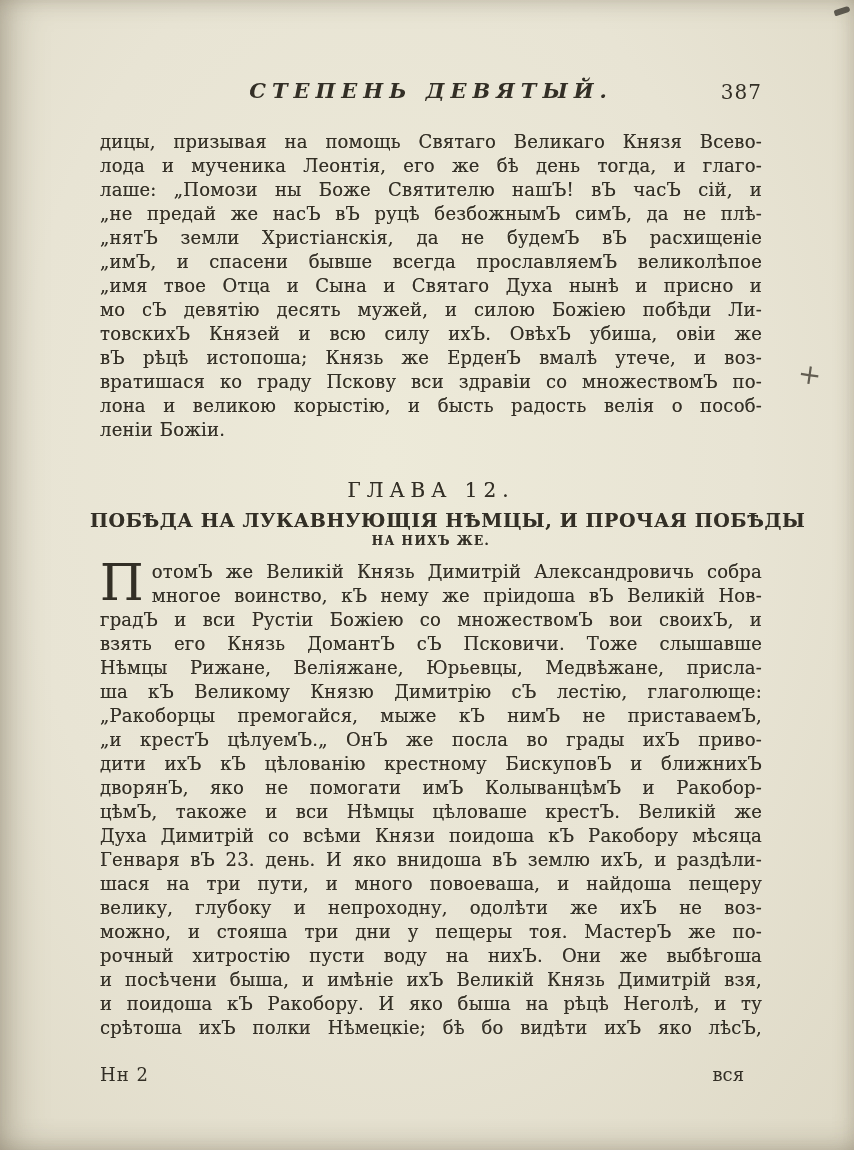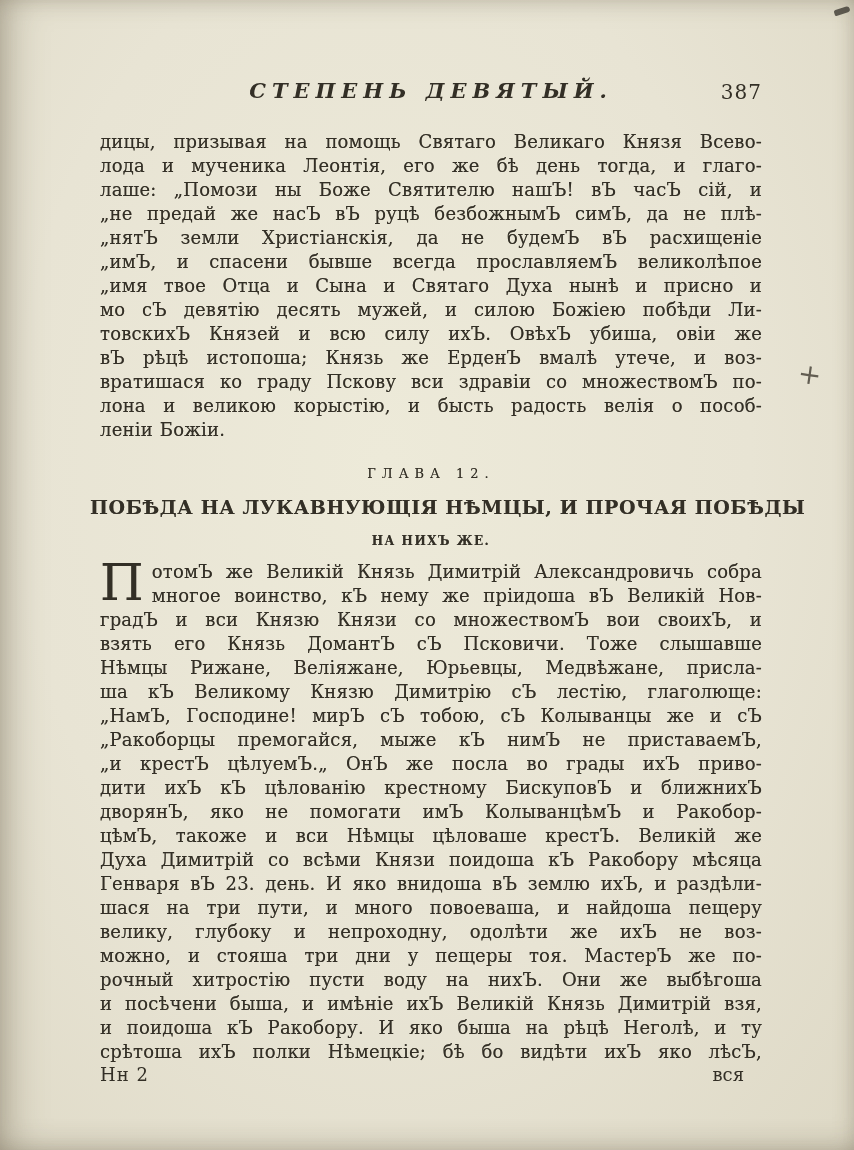--- a/index.html
+++ b/index.html
@@ -68,31 +68,31 @@
     float: left;
     font-size: 50px;
     line-height: 46px;
     height: 46px;
     padding-right: 8px;
     font-weight: 400;
     text-shadow: 0 0 0.5px rgba(50, 45, 35, 0.55);
   }
   .chapter-heading {
     position: absolute;
-    top: 466px;
+    top: 478px;
     left: 100px;
     width: 662px;
     text-align: center;
-    font-size: 13px;
+    font-size: 20px;
     letter-spacing: 6px;
     text-shadow: 0 0 0.5px rgba(50, 45, 35, 0.55);
   }
   .section-title {
     position: absolute;
-    top: 496px;
+    top: 509px;
     left: 90px;
     width: 682px;
     text-align: left;
     font-size: 19px;
     font-weight: 700;
     letter-spacing: 0.6px;
     white-space: nowrap;
     text-shadow: 0 0 0.5px rgba(50, 45, 35, 0.55);
   }
   .section-subtitle {
@@ -180,25 +180,24 @@
 
   <div class="chapter-heading">ГЛАВА 12.</div>
 
   <div class="section-title">ПОБѢДА НА ЛУКАВНУЮЩІЯ НѢМЦЫ, И ПРОЧАЯ ПОБѢДЫ</div>
   <div class="section-subtitle">НА НИХЪ ЖЕ.</div>
 
   <div class="para para-second">
     <span class="dropcap">П</span>
   <div class="line">отомЪ же Великій Князь Димитрій Александровичь собра</div>
       <div class="line">многое воинство, кЪ нему же пріидоша вЪ Великій Нов-</div>
-      <div class="line">градЪ и вси Князю Князи со множествомЪ вои своихЪ, и</div>
+      <div class="line">градЪ и вси Рустіи Божіею со множествомЪ вои своихЪ, и</div>
       <div class="line">взять его Князь ДомантЪ сЪ Псковичи.  Тоже слышавше</div>
       <div class="line">Нѣмцы Рижане, Веліяжане, Юрьевцы, Медвѣжане, присла-</div>
       <div class="line">ша кЪ Великому Князю Димитрію сЪ лестію, глаголюще:</div>
-      <div class="line">„НамЪ, Господине! мирЪ сЪ тобою, сЪ Колыванцы же и сЪ</div>
       <div class="line">„Ракоборцы премогайся, мыже кЪ нимЪ не приставаемЪ,</div>
       <div class="line">„и крестЪ цѣлуемЪ.„  ОнЪ же посла во грады ихЪ приво-</div>
       <div class="line">дити ихЪ кЪ цѣлованію крестному БискуповЪ и ближнихЪ</div>
       <div class="line">дворянЪ, яко не помогати имЪ КолыванцѣмЪ и Ракобор-</div>
       <div class="line">цѣмЪ, такоже и вси Нѣмцы цѣловаше крестЪ. Великій же</div>
       <div class="line">Духа Димитрій со всѣми Князи поидоша кЪ Ракобору мѣсяца</div>
       <div class="line">Генваря вЪ 23. день. И яко внидоша вЪ землю ихЪ, и раздѣли-</div>
       <div class="line">шася на три пути, и много повоеваша, и найдоша пещеру</div>
       <div class="line">велику, глубоку и непроходну, одолѣти же ихЪ не воз-</div>
       <div class="line">можно, и стояша три дни у пещеры тоя.  МастерЪ же по-</div>

